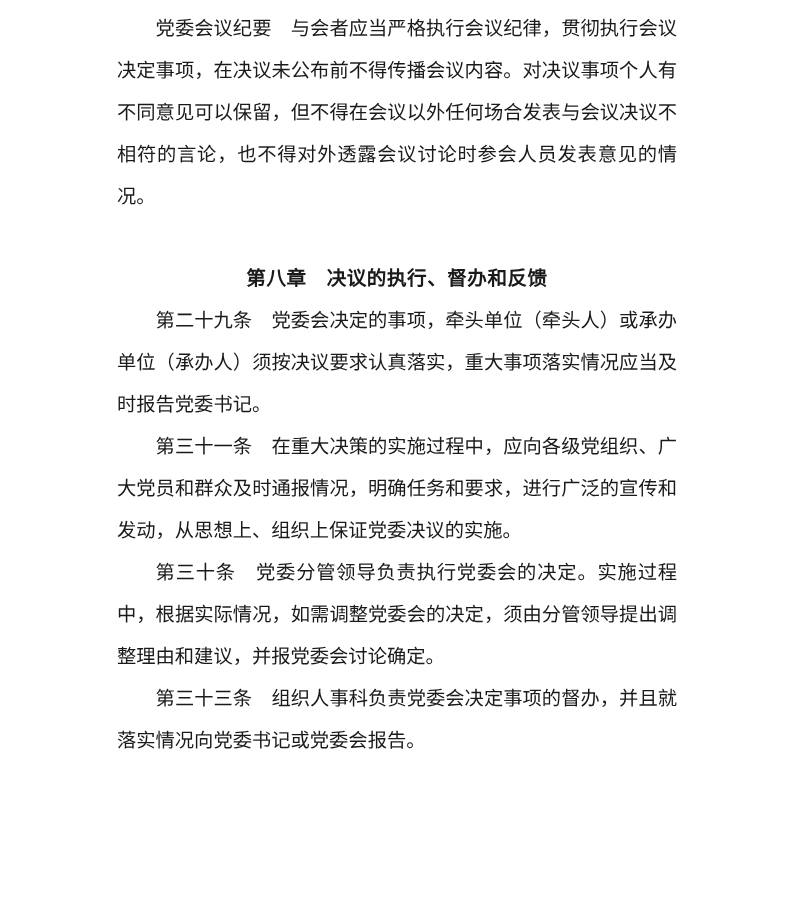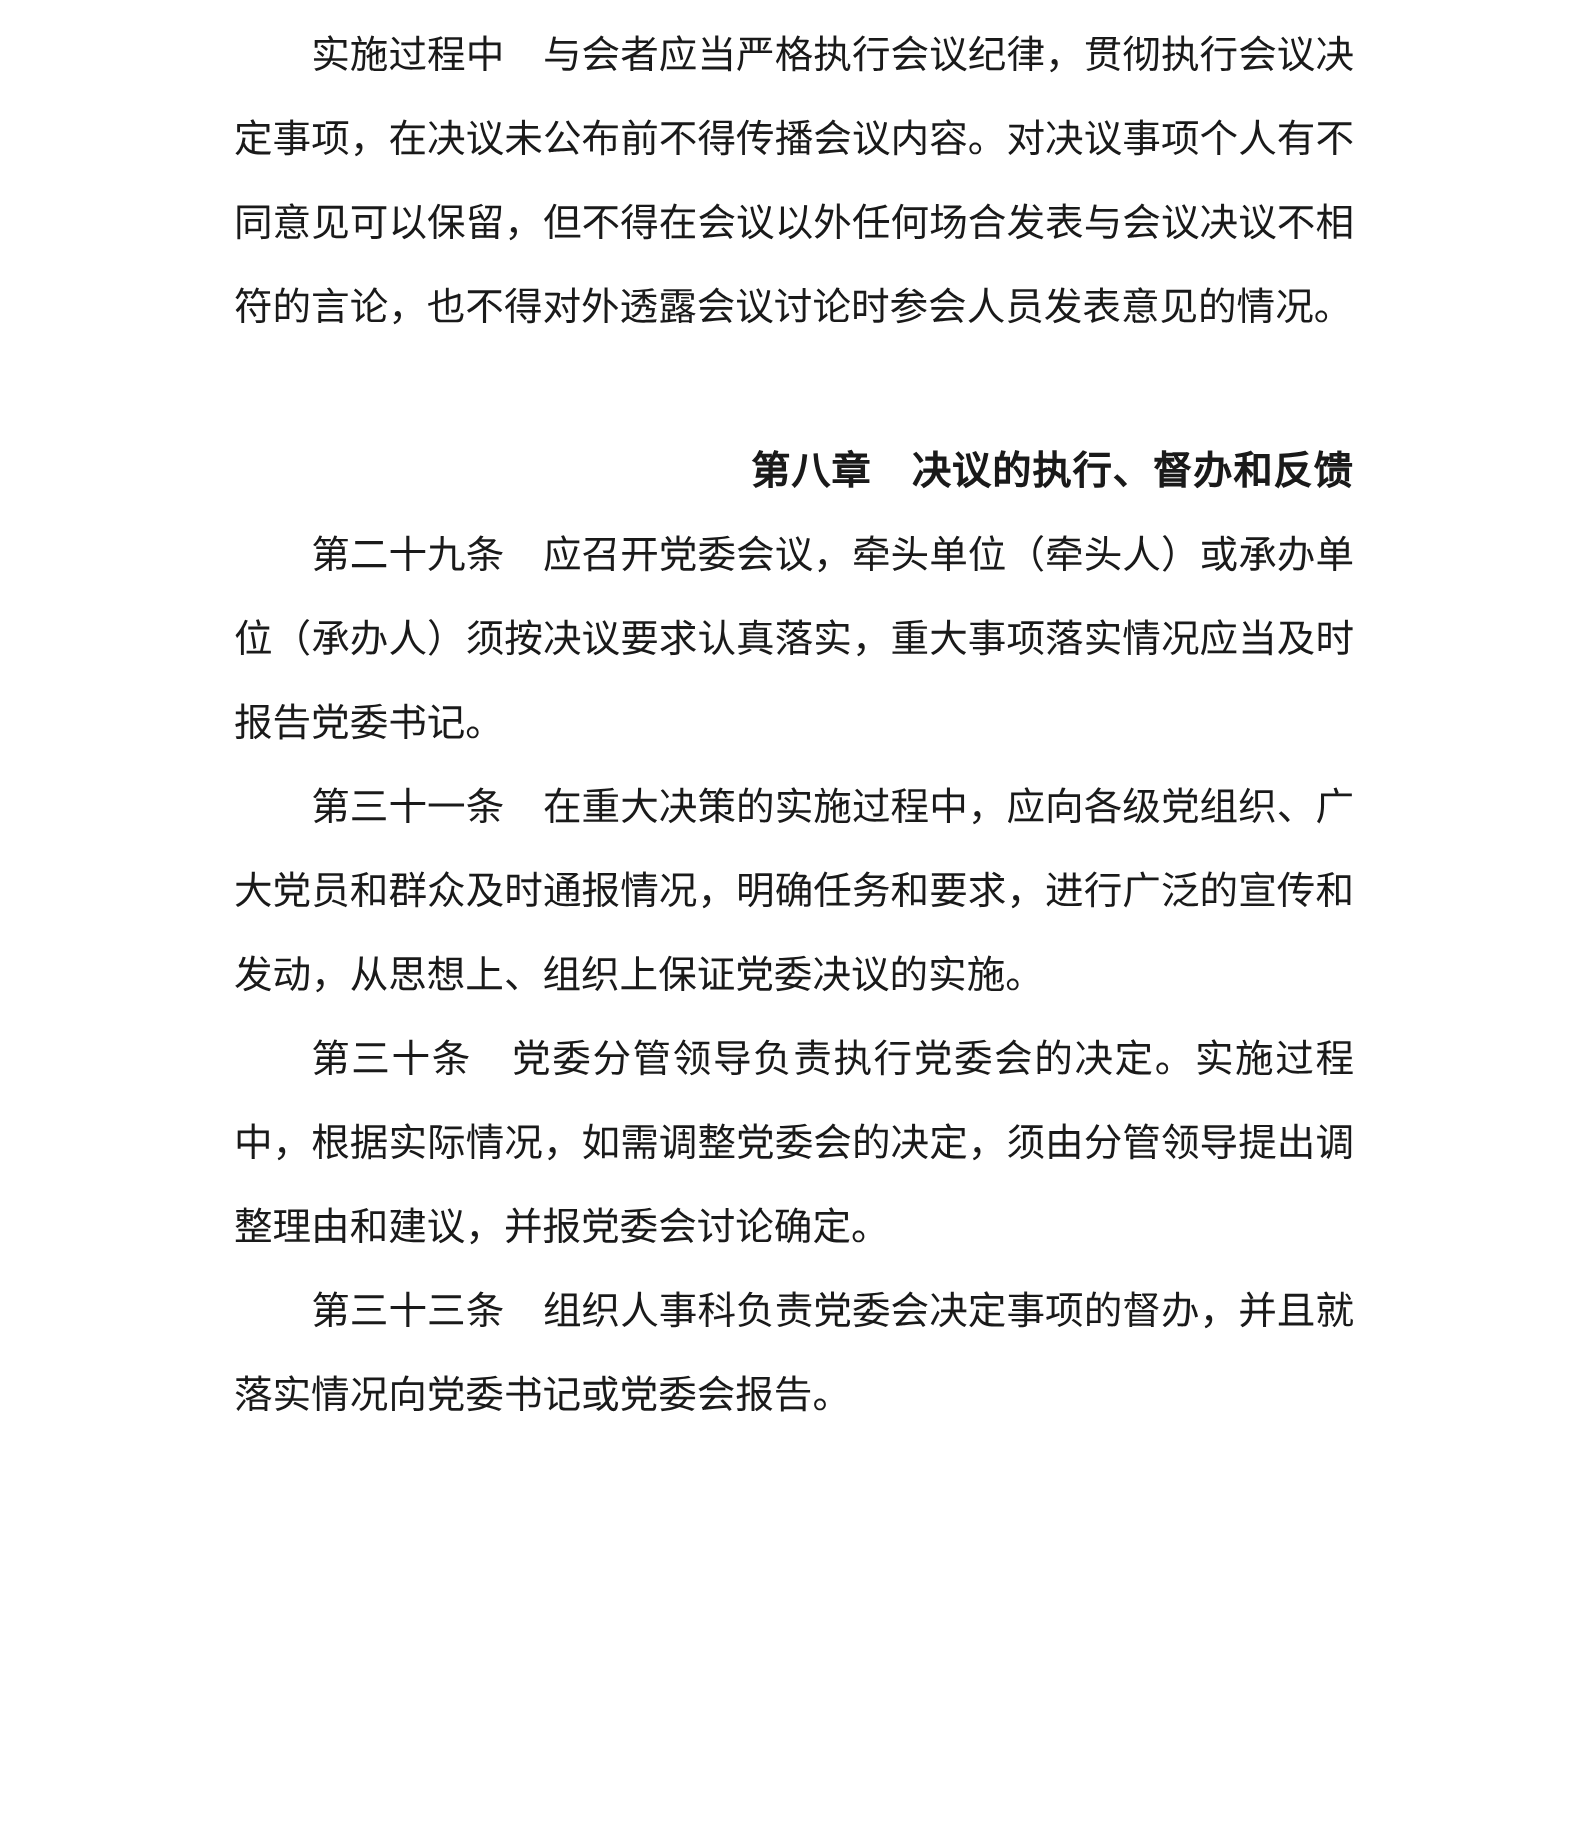--- a/index.html
+++ b/index.html
@@ -29,30 +29,30 @@
     margin: 0;
     text-indent: 2em;
     text-align: justify;
     text-justify: inter-ideograph;
     word-break: break-all;
   }
   h2.chapter {
     margin: 40px 0 0 0;
     font-size: 19.6px;
     font-weight: bold;
-    text-align: right;
+    text-align: center;
     line-height: 42px;
     letter-spacing: 0.5px;
   }
 </style>
 </head>
 <body>
 
 <div class="page">
   <div class="content">
-    <p class="article">实施过程中　与会者应当严格执行会议纪律，贯彻执行会议决定事项，在决议未公布前不得传播会议内容。对决议事项个人有不同意见可以保留，但不得在会议以外任何场合发表与会议决议不相符的言论，也不得对外透露会议讨论时参会人员发表意见的情况。</p>
+    <p class="article">党委会议纪要　与会者应当严格执行会议纪律，贯彻执行会议决定事项，在决议未公布前不得传播会议内容。对决议事项个人有不同意见可以保留，但不得在会议以外任何场合发表与会议决议不相符的言论，也不得对外透露会议讨论时参会人员发表意见的情况。</p>
     <h2 class="chapter">第八章　决议的执行、督办和反馈</h2>
-    <p class="article">第二十九条　应召开党委会议，牵头单位（牵头人）或承办单位（承办人）须按决议要求认真落实，重大事项落实情况应当及时报告党委书记。</p>
+    <p class="article">第二十九条　党委会决定的事项，牵头单位（牵头人）或承办单位（承办人）须按决议要求认真落实，重大事项落实情况应当及时报告党委书记。</p>
     <p class="article">第三十一条　在重大决策的实施过程中，应向各级党组织、广大党员和群众及时通报情况，明确任务和要求，进行广泛的宣传和发动，从思想上、组织上保证党委决议的实施。</p>
     <p class="article">第三十条　党委分管领导负责执行党委会的决定。实施过程中，根据实际情况，如需调整党委会的决定，须由分管领导提出调整理由和建议，并报党委会讨论确定。</p>
     <p class="article">第三十三条　组织人事科负责党委会决定事项的督办，并且就落实情况向党委书记或党委会报告。</p>
   </div>
 </div>
 
 </body></html>

